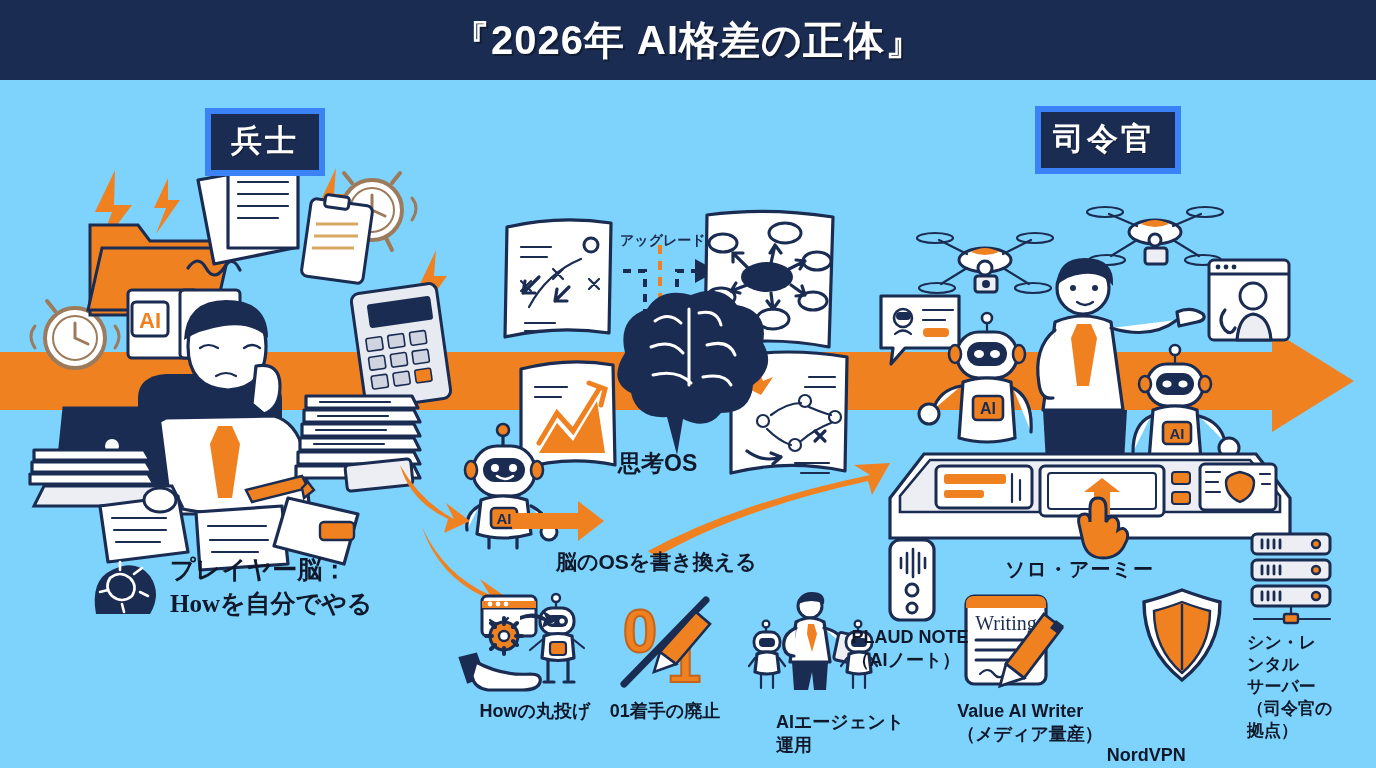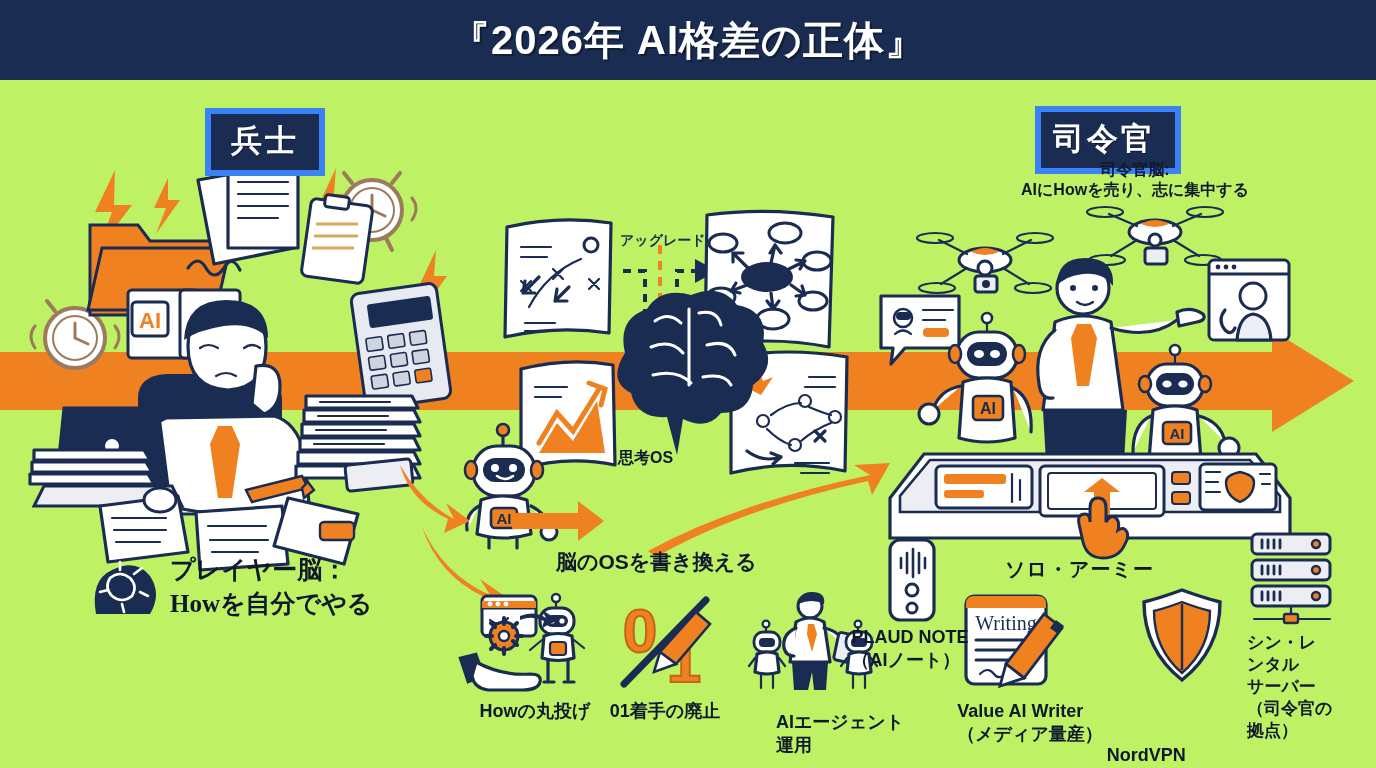--- a/index.html
+++ b/index.html
@@ -3,21 +3,21 @@
 <meta charset="utf-8">
 <title>2026年 AI格差の正体</title>
 <style>
   * { box-sizing: border-box; margin: 0; padding: 0; }
   html, body {
     width: 1376px; height: 768px;
     background: #ffffff;
     font-family: "Liberation Sans", "DejaVu Sans", sans-serif;
     overflow: hidden;
   }
-  .page { position: relative; width: 1376px; height: 768px; background: #bef264; }
+  .page { position: relative; width: 1376px; height: 768px; background: #7dd3fc; }
 
   
   .titlebar {
     position: absolute; left: 0; top: 0; width: 1376px; height: 80px;
     background: #1b2c52;
     display: flex; align-items: center; justify-content: center;
   }
   .titlebar .title {
     color: #ffffff; font-size: 40px; font-weight: bold; letter-spacing: 1px;
     text-shadow: 2px 2px 0 rgba(0,0,0,.35);
@@ -53,21 +53,21 @@
   .sub-caption {
     position: absolute; text-align: center; color: #11182c;
     font-weight: bold; line-height: 1.25; white-space: nowrap;
   }
   .cmd-sub { left: 985px; top: 160px; width: 300px; font-size: 16px; }
 
   
   .lbl { position: absolute; color: #10182b; font-weight: bold; white-space: nowrap; }
 
   .lbl-upgrade { left: 620px; top: 232px; font-size: 14px; font-weight: bold; color: #1b2c52; }
-  .lbl-shikou  { left: 618px; top: 448px; font-size: 16px; }
+  .lbl-shikou  { left: 618px; top: 448px; font-size: 23px; }
   .lbl-rewrite { left: 556px; top: 548px; font-size: 21px; }
   .lbl-player  { left: 170px; top: 553px; font-size: 25px; line-height: 1.35; white-space: pre-line; font-family: Liberation Serif, serif; }
   .lbl-solo    { left: 1005px; top: 556px; font-size: 20px; letter-spacing: 1px; }
 
   .item-cap {
     position: absolute; text-align: left; color: #10182b;
     font-weight: bold; font-size: 18px; line-height: 1.3; white-space: pre-line;
     transform: translateX(-50%);
   }
   .cap-how    { left: 519px; top: 700px; margin-left: 16px; }
@@ -572,24 +572,20 @@
       <circle cx="72" cy="66" r="4" class="fill-orange" stroke="#1b2c52" stroke-width="2.4"></circle>
       <path class="ink-thin" d="M47 76 v10"></path>
       <rect x="40" y="84" width="14" height="9" rx="2" class="fill-orange" stroke="#1b2c52" stroke-width="2.4"></rect>
       <path class="ink-thin" d="M10 89 h30 M54 89 h32"></path>
     </g>
   </svg>
 
   <div class="badge badge-soldier">兵士</div>
   <div class="badge badge-commander">司令官</div>
 
-  <div class="sub-caption cmd-sub">
-    <div>司令官脳:</div>
-    <div>AIにHowを売り、志に集中する</div>
-  </div>
 
   <div class="lbl lbl-upgrade">アッグレード</div>
   <div class="lbl lbl-shikou">思考OS</div>
   <div class="lbl lbl-rewrite">脳のOSを書き換える</div>
   <div class="lbl lbl-player">プレイヤー脳：
 Howを自分でやる</div>
   <div class="lbl lbl-solo">ソロ・アーミー</div>
 
   <div class="item-cap cap-how">Howの丸投げ</div>
   <div class="item-cap cap-01">01着手の廃止</div>

